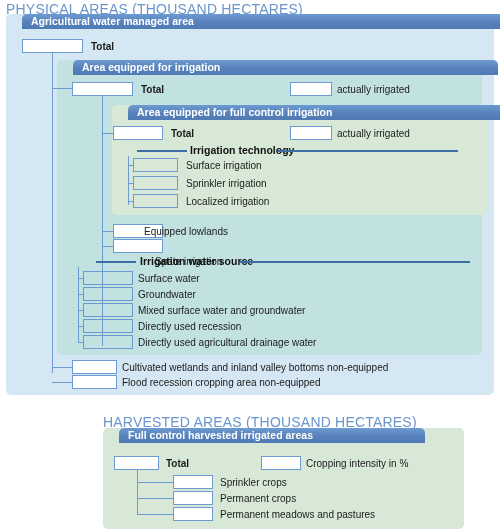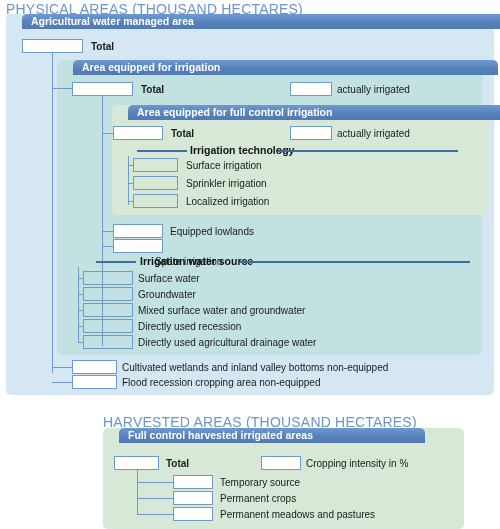--- a/index.html
+++ b/index.html
@@ -175,21 +175,21 @@
 <input class="box transparent" type="text" style="left: 133px; top: 158px; width: 45px;" value="">
 <div class="lbl" style="left:186px; top:160px;">Surface irrigation</div>
 
 <input class="box transparent" type="text" style="left: 133px; top: 176px; width: 45px;" value="">
 <div class="lbl" style="left:186px; top:178px;">Sprinkler irrigation</div>
 
 <input class="box transparent" type="text" style="left: 133px; top: 194px; width: 45px;" value="">
 <div class="lbl" style="left:186px; top:196px;">Localized irrigation</div>
 
 <input class="box" type="text" style="left: 113px; top: 224px; width: 50px;" value="">
-<div class="lbl" style="left:170px; top:226px;">Equipped lowlands</div>
+<div class="lbl" style="left:144px; top:226px;">Equipped lowlands</div>
 
 <input class="box" type="text" style="left: 113px; top: 239px; width: 50px;" value="">
 <div class="lbl" style="left:155px; top:241px;margin-top:15px;">Spate irrigation</div>
 
 <div class="divider-line" style="left:96px; top:261px; width:40px;"></div>
 <div class="divider-cap" style="left:140px; top:255px;">Irrigation water source</div>
 <div class="divider-line" style="left:240px; top:261px; width:230px;"></div>
 
 <div class="ln v" style="left:78px; top:267px; height:76px;"></div>
 <div class="ln h" style="left:78px; top:278px; width:6px;"></div>
@@ -230,19 +230,19 @@
 
 <input class="box" type="text" style="left: 261px; top: 456px; width: 40px;" value="">
 <div class="lbl" style="left:306px; top:458px;text-align:center;">Cropping intensity in %</div>
 
 <div class="ln v" style="left:137px; top:470px; height:45px;"></div>
 <div class="ln h" style="left:137px; top:482px; width:37px;"></div>
 <div class="ln h" style="left:137px; top:498px; width:37px;"></div>
 <div class="ln h" style="left:137px; top:514px; width:37px;"></div>
 
 <input class="box" type="text" style="left: 173px; top: 475px; width: 40px;" value="">
-<div class="lbl" style="left:220px; top:477px;">Temporary source</div>
+<div class="lbl" style="left:220px; top:477px;">Sprinkler crops</div>
 
 <input class="box" type="text" style="left: 173px; top: 491px; width: 40px;" value="">
 <div class="lbl" style="left:220px; top:493px;">Permanent crops</div>
 
 <input class="box" type="text" style="left: 173px; top: 507px; width: 40px;" value="">
 <div class="lbl" style="left:220px; top:509px;">Permanent meadows and pastures</div>
 
 </body></html>

